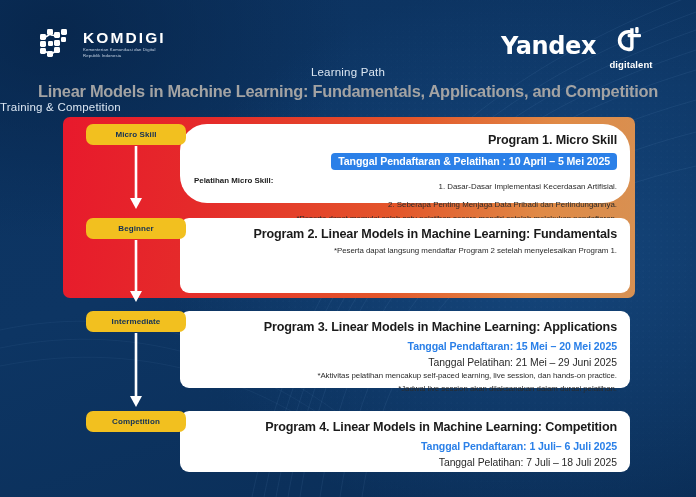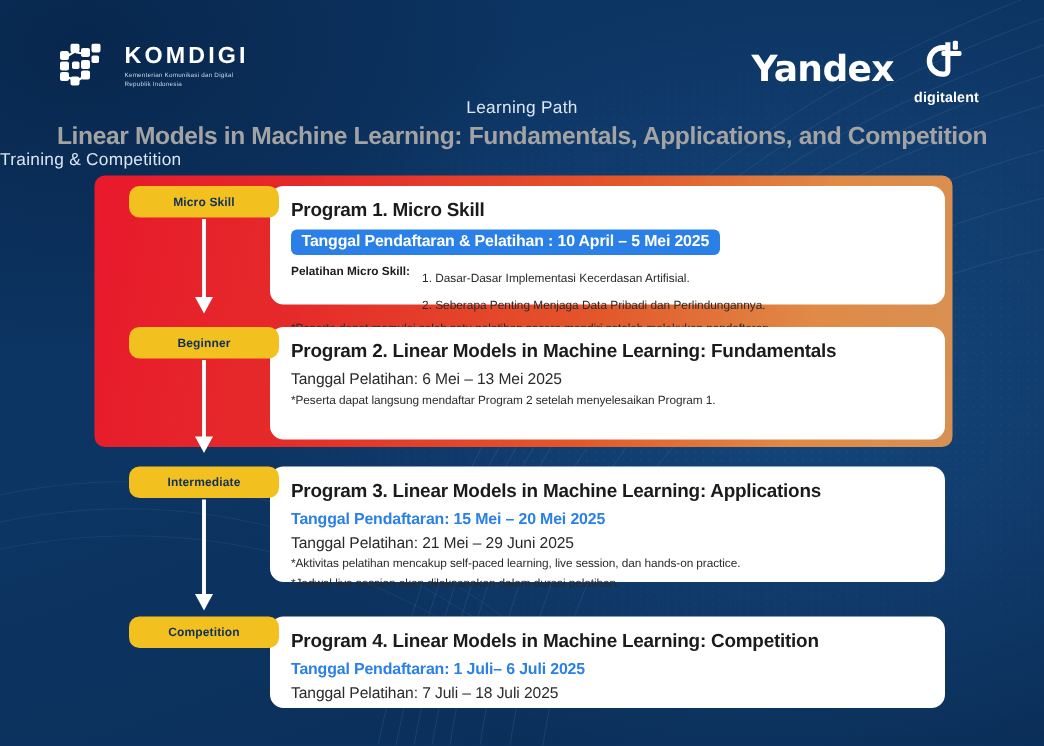--- a/index.html
+++ b/index.html
@@ -143,21 +143,21 @@
     background: linear-gradient(100deg, #e8192c 0%, #e52a2a 24%, #e3562a 58%, #e08a46 82%, #d79153 100%);
     pointer-events: none;
   }
   #highlight-frame-inner {
     width: 100%; height: 100%;
     border-radius: 5px;
     background: transparent;
   }
 
   
-  #steps { position: absolute; left: 0; top: 0; width: 696px; height: 497px; }
+  #steps { position: absolute; left: 0; top: 0; width: 696px; height: 497px; text-align: right; }
 
   .step { position: absolute; left: 70px; width: 560px; }
   .step-1 { top: 124px; height: 88px; }
   .step-2 { top: 218px; height: 78px; }
   .step-3 { top: 311px; height: 78px; }
   .step-4 { top: 411px; height: 62px; }
 
   .badge {
     position: absolute;
     left: 16px;
@@ -179,21 +179,21 @@
   .card {
     position: absolute;
     left: 110px;
     top: 0;
     width: 450px;
     background: #ffffff;
     border-radius: 9px;
     padding: 9px 13px 9px 14px;
     z-index: 2;
   }
-  .card-1 { height: 79px; }
+  .card-1 { height: 79px; border-radius: 27px; }
   .card-2 { height: 75px; }
   .card-3 { height: 77px; }
   .card-4 { height: 61px; }
 
   .prog-title {
     color: #1b1b1b;
     font-size: 12.6px;
     font-weight: bold;
     letter-spacing: -0.15px;
     line-height: 1.25;
@@ -393,21 +393,20 @@
           </span>
         </div>
         <span class="note">*Peserta dapat memulai salah satu pelatihan secara mandiri setelah melakukan pendaftaran.</span>
       </div>
     </div>
 
     <div class="step step-2">
       <div class="badge">Beginner</div>
       <div class="card card-2">
         <div class="prog-title">Program 2. Linear Models in Machine Learning: Fundamentals</div>
-        <span class="plain-line">Tanggal Pelatihan: 6 Mei – 13 Mei 2025</span>
         <span class="note">*Peserta dapat langsung mendaftar Program 2 setelah menyelesaikan Program 1.</span>
       </div>
     </div>
 
     <div class="step step-3">
       <div class="badge">Intermediate</div>
       <div class="card card-3">
         <div class="prog-title">Program 3. Linear Models in Machine Learning: Applications</div>
         <span class="date-blue">Tanggal Pendaftaran: 15 Mei – 20 Mei 2025</span>
         <span class="plain-line">Tanggal Pelatihan: 21 Mei – 29 Juni 2025</span>

